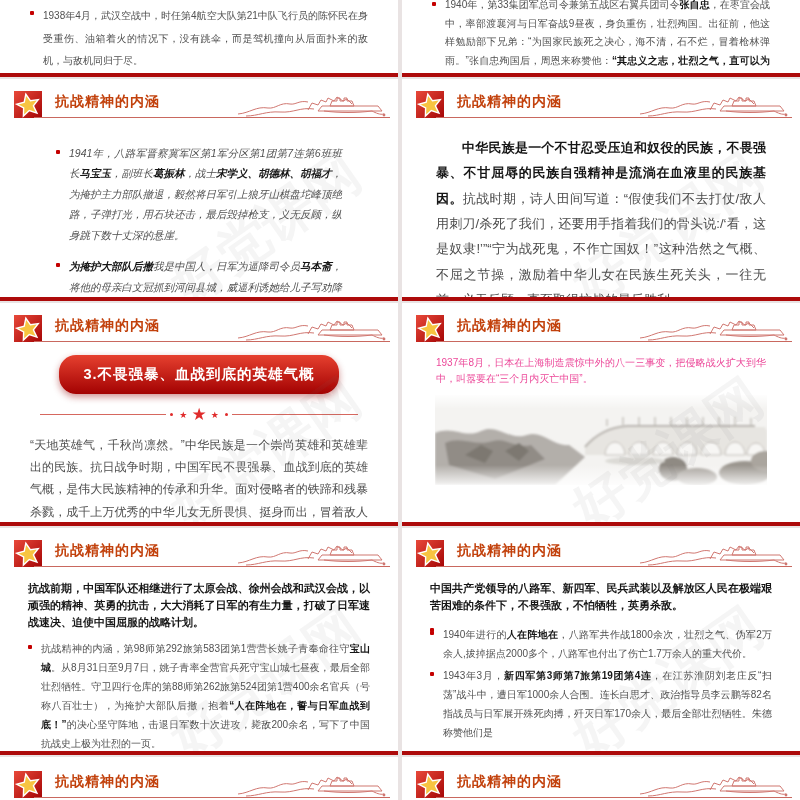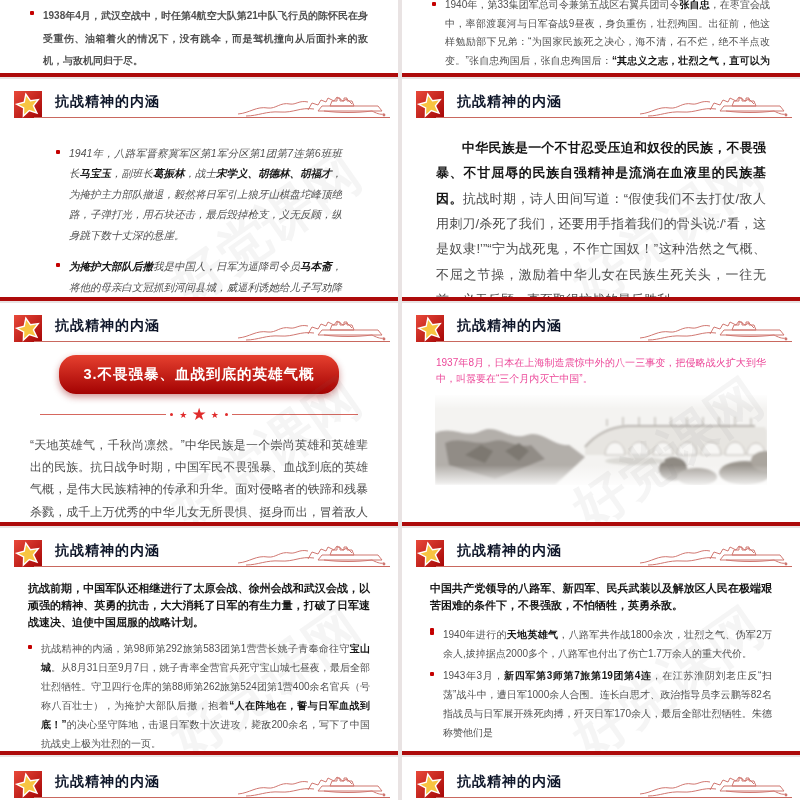--- a/index.html
+++ b/index.html
@@ -12,36 +12,36 @@
   .r0 { height:77px; }
   .r1 { height:222px; }
   .r2 { height:223px; }
   .r3 { height:227px; }
   .r4 { flex:1; }
 
   
   .hdr { position:relative; height:40px; }
   .badge { position:absolute; left:14px; top:12px; width:28px; height:27px;
            background:linear-gradient(135deg,#e8493a,#a50505); display:flex; align-items:center; justify-content:center; }
-  .hdr h2 { position:absolute; left:55px; top:14px; font-size:14px; font-weight:bold; color:#0f172a; letter-spacing:1px; }
+  .hdr h2 { position:absolute; left:55px; top:14px; font-size:14px; font-weight:bold; color:#c2410c; letter-spacing:1px; }
   .hline { position:absolute; left:34px; right:8px; top:38px; height:1px; background:#c9685f; }
   .deco { position:absolute; right:12px; top:14px; width:150px; height:26px; }
 
   
   .wm { position:absolute; right:6%; bottom:14%; transform:rotate(-35deg); font-size:54px; font-weight:bold;
         color:rgba(110,110,110,0.07); pointer-events:none; white-space:nowrap; }
 
   
   .b { font-weight:bold; color:#161616; }
   .bullets { display:flex; flex-direction:column; }
   .li { position:relative; padding-left:13px; color:#505050; text-align:justify; }
   .li .mark { position:absolute; left:0; top:0.62em; width:4px; height:4px; background:#c40000; border-radius:1px; }
 
   .t-sm   { font-size:10px;   line-height:1.95; }
-  .r0l .content { padding:5px 30px 0;font-weight:bold; }
+  .r0l .content { padding:5px 30px 0; }
   .r0l .li { line-height:2.25; }
   .r0r .content { padding:0 30px 0; margin-top:-4px; }
   .r0r .li { line-height:1.85; }
 
   .r1l .content { padding:12px 28px 0;font-style:italic; }
   .r1l .li { font-size:10.5px; line-height:1.95; }
   .r1l .li + .li { margin-top:11px; }
 
   .lead { padding:16px 34px 0; font-size:13px; line-height:1.95; color:#4a4a4a; text-align:justify; text-indent:2em; }
 
@@ -234,21 +234,21 @@
           </svg>
       </div>
     </section>
   </div>
 
   <div class="col">
 
     <section class="slide r0 r0r">
       <div class="content">
         <div class="bullets t-sm">
-          <div class="li"><span class="mark"></span><span><span>1940年，第33集团军总司令兼第五战区右翼兵团司令</span><span class="b">张自忠</span><span>，在枣宜会战中，率部渡襄河与日军奋战9昼夜，身负重伤，壮烈殉国。出征前，他这样勉励部下兄弟：“为国家民族死之决心，海不清，石不烂，绝不半点改变。”张自忠殉国后，张自忠殉国后：</span><span class="b">“其忠义之志，壮烈之气，直可以为中国抗战军人之魂。”</span></span></div>
+          <div class="li"><span class="mark"></span><span><span>1940年，第33集团军总司令兼第五战区右翼兵团司令</span><span class="b">张自忠</span><span>，在枣宜会战中，率部渡襄河与日军奋战9昼夜，身负重伤，壮烈殉国。出征前，他这样勉励部下兄弟：“为国家民族死之决心，海不清，石不烂，冒着枪林弹雨。”张自忠殉国后，周恩来称赞他：</span><span class="b">“其忠义之志，壮烈之气，直可以为中国抗战军人之魂。”</span></span></div>
         </div>
       </div>
     </section>
 
     <section class="slide r1">
       <div class="hdr">
         <div class="badge">
             <svg width="28" height="27" viewBox="0 0 28 27">
               <use href="#star-glyph"></use>
             </svg>
@@ -292,21 +292,21 @@
           </div>
         <h2>抗战精神的内涵</h2>
         <div class="hline"></div>
         <svg class="deco" viewBox="0 0 150 26">
             <use href="#wall-deco"></use>
           </svg>
       </div>
       <p class="intro"><span class="b">中国共产党领导的八路军、新四军、民兵武装以及解放区人民在极端艰苦困难的条件下，不畏强敌，不怕牺牲，英勇杀敌。</span></p>
       <div class="bullets">
         <div class="li"><span class="mark"></span></div>
-        <div class="li"><span class="mark"></span><span><span>1940年进行的</span><span class="b">天地英雄气</span><span>，八路军共作战1800余次，壮烈之气、伪军2万余人,拔掉据点2000多个，八路军也付出了伤亡1.7万余人的重大代价。</span></span></div>
+        <div class="li"><span class="mark"></span><span><span>1940年进行的</span><span class="b">人在阵地在</span><span>，八路军共作战1800余次，壮烈之气、伪军2万余人,拔掉据点2000多个，八路军也付出了伤亡1.7万余人的重大代价。</span></span></div>
         <div class="li"><span class="mark"></span><span><span>1943年3月，</span><span class="b">新四军第3师第7旅第19团第4连</span><span>，在江苏淮阴刘老庄反“扫荡”战斗中，遭日军1000余人合围。连长白思才、政治指导员李云鹏等82名指战员与日军展开殊死肉搏，歼灭日军170余人，最后全部壮烈牺牲。朱德称赞他们是</span></span></div>
       </div>
       <div class="wm">好党课网</div>
     </section>
 
     <section class="slide r4 noline">
       <div class="hdr">
         <div class="badge">
             <svg width="28" height="27" viewBox="0 0 28 27">
               <use href="#star-glyph"></use>

